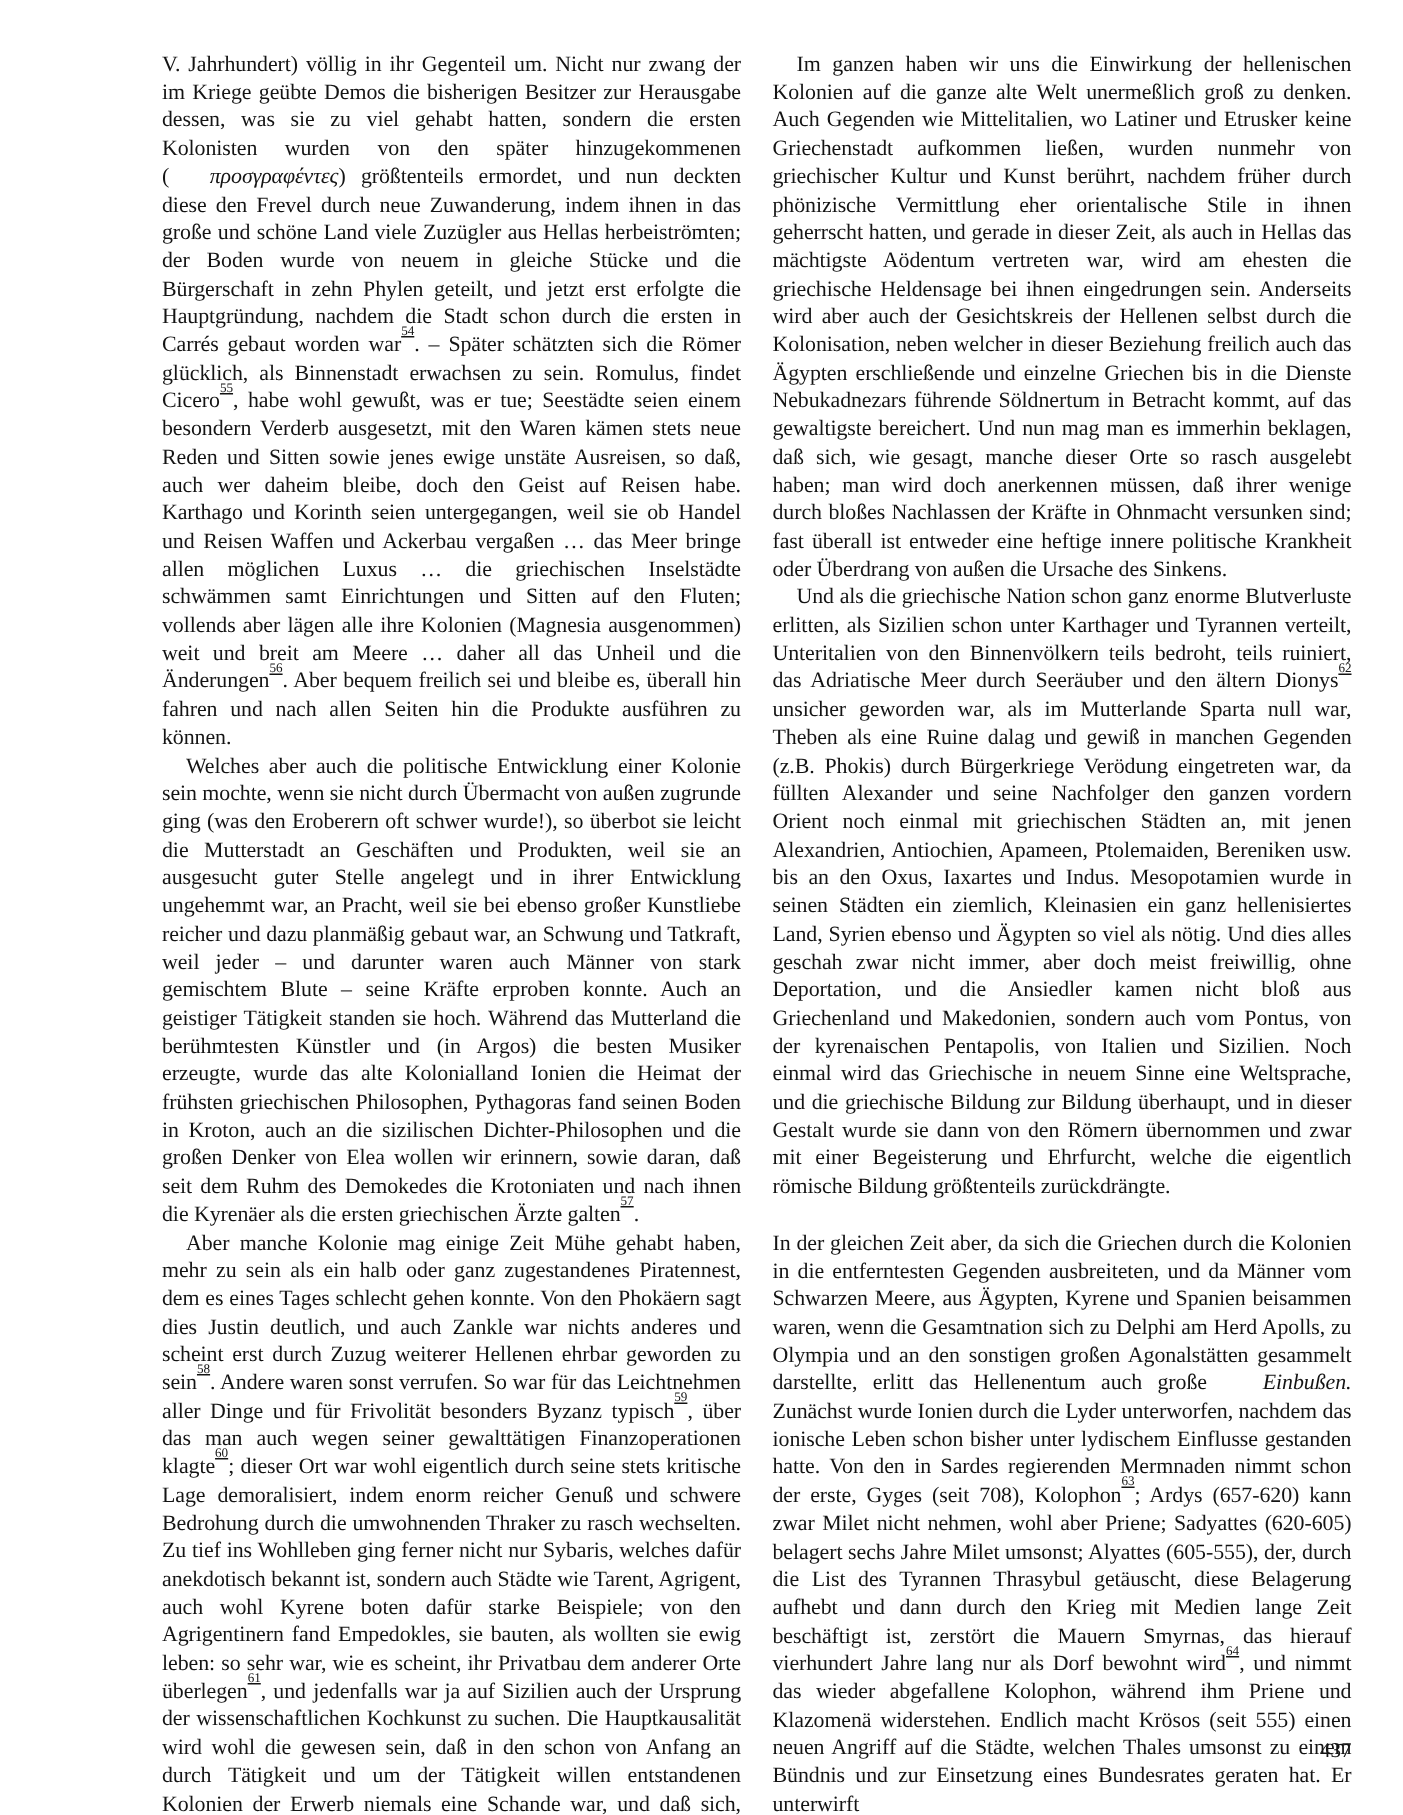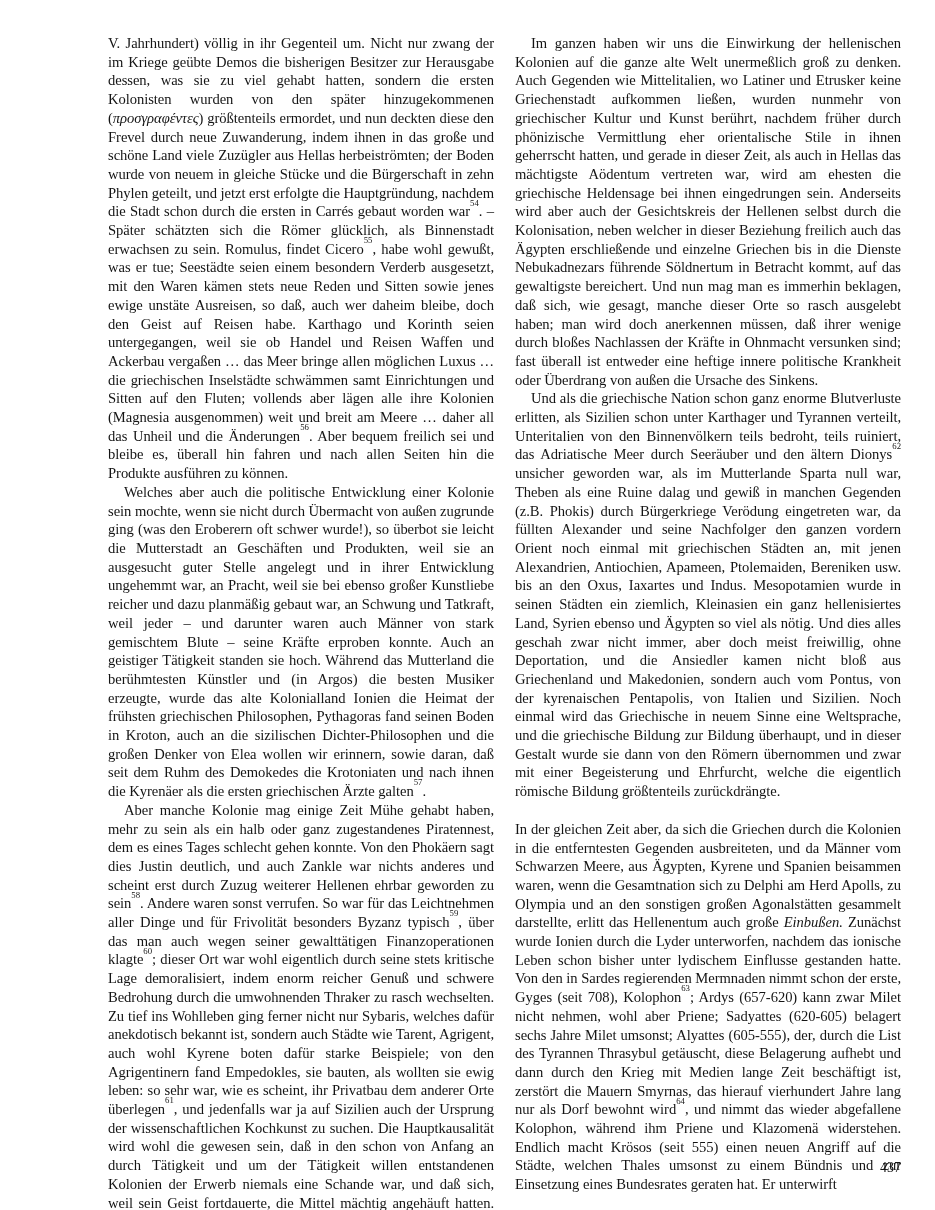--- a/index.html
+++ b/index.html
@@ -46,23 +46,25 @@
   }
   .text-column p.section-break {
     margin-top: 19px;
   }
   sup.fn {
     font-size: 0.6em;
     line-height: 0;
     position: relative;
     top: -0.55em;
     letter-spacing: 0;
+    text-decoration: underline;
   }
   em {
     font-style: italic;
+    margin-left: 27px;
   }
   .page-number {
     position: absolute;
     right: 34px;
     top: 1160px;
     font-size: 14px;
     line-height: 15px;
     text-align: center;
   }
 </style>

